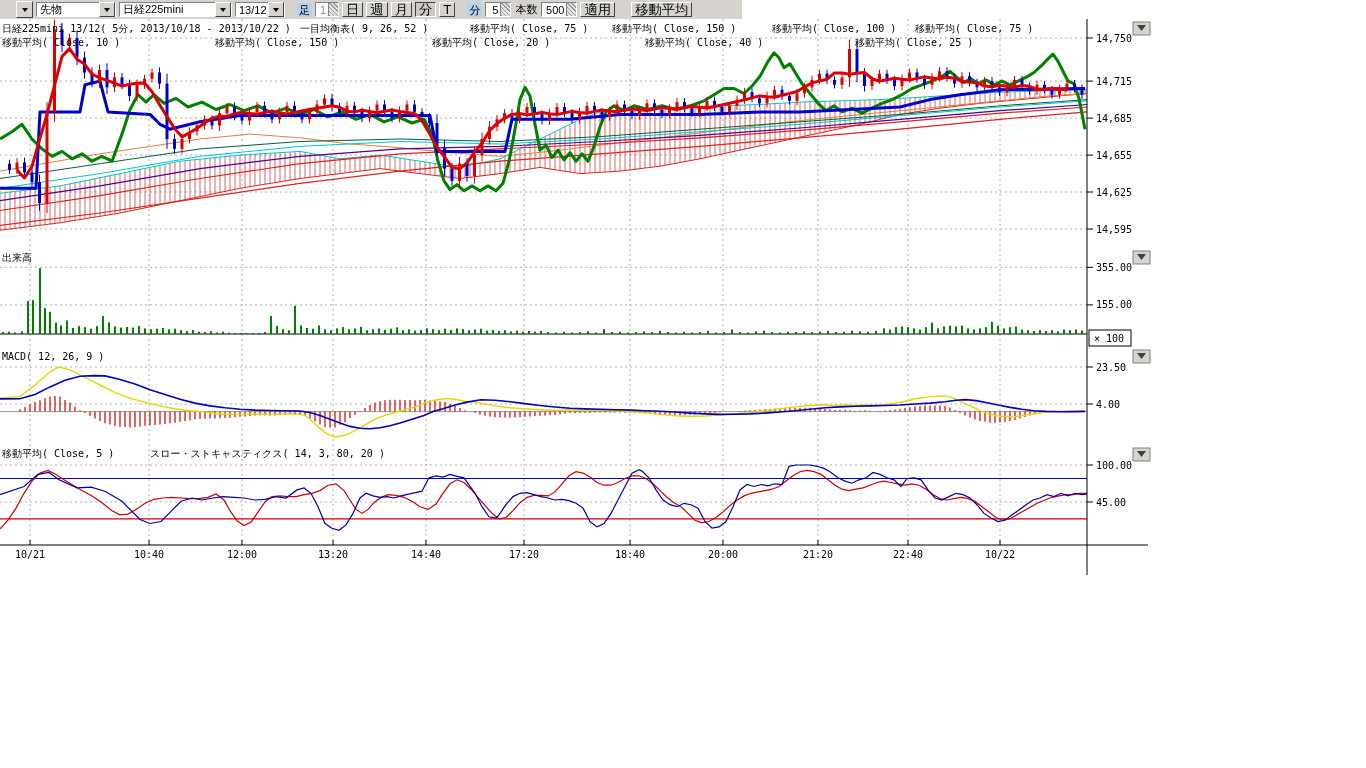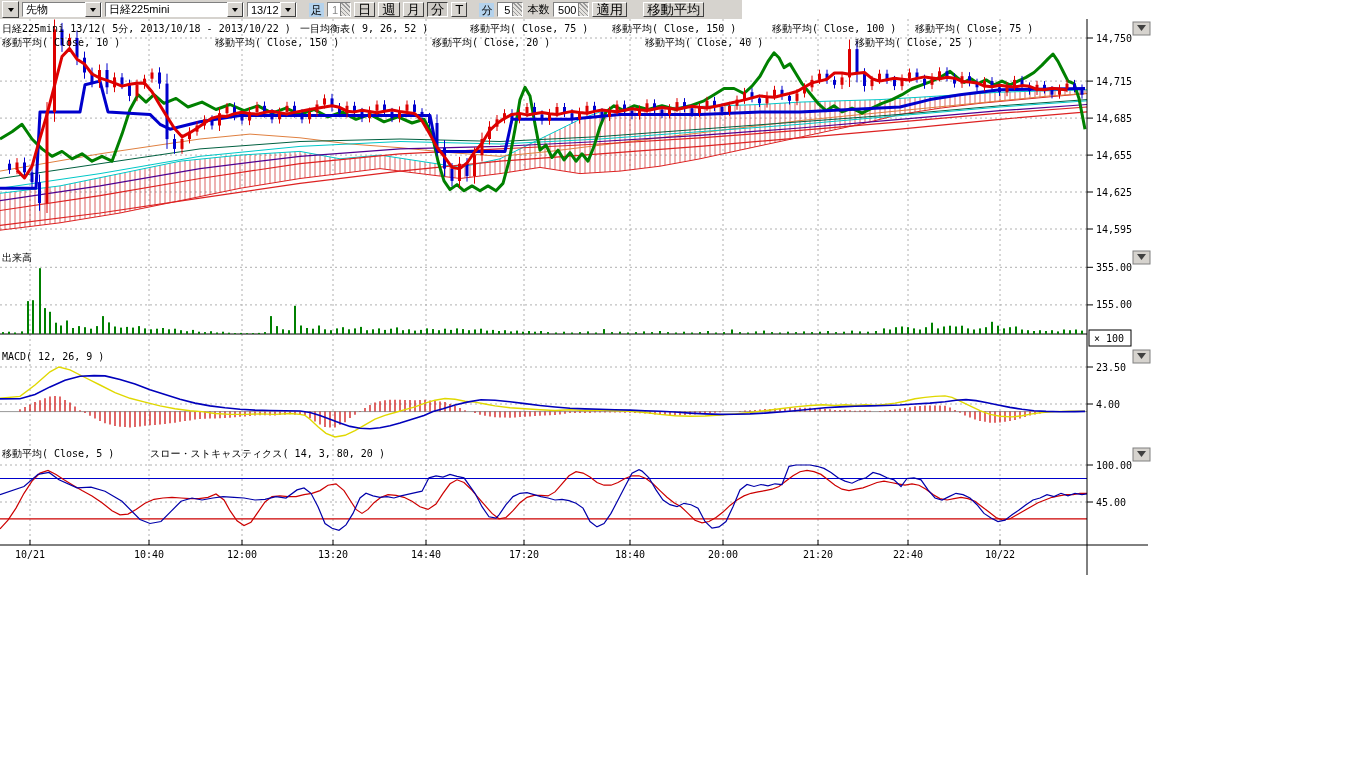--- a/index.html
+++ b/index.html
@@ -1,20 +1,20 @@
 <!DOCTYPE html>
 <html><head>
 <meta charset="utf-8">
 <style>
   html,body{margin:0;padding:0;background:#fff;}
   #screen{position:relative;width:1366px;height:768px;background:#fff;overflow:hidden;
           font-family:"Liberation Sans",sans-serif;}
   
   .toolbar{position:absolute;left:0;top:0;width:742px;height:19px;background:#d6d3ce;
-           display:flex;align-items:center;gap:3px;padding:1px 2px;box-sizing:border-box;
+           display:flex;align-items:center;gap:3px;padding:1px 16px;box-sizing:border-box;
            font-size:11px;color:#000;}
   .tb-dropbtn{width:15px;height:15px;background:#d6d3ce;border:1px solid;
               border-color:#fff #404040 #404040 #fff;display:flex;align-items:center;justify-content:center;}
   .combo{background:#fff;border:1px solid;border-color:#808080 #fff #fff #808080;
          height:15px;display:flex;align-items:center;justify-content:space-between;box-sizing:border-box;}
   .combo .val{padding:0 3px;white-space:nowrap;overflow:hidden;}
   .arrowbtn{width:14px;height:13px;background:#d6d3ce;border:1px solid;flex:0 0 auto;
             border-color:#fff #404040 #404040 #fff;display:flex;align-items:center;justify-content:center;}
   .tri{width:0;height:0;border-left:3px solid transparent;border-right:3px solid transparent;
        border-top:4px solid #000;}
@@ -39,21 +39,21 @@
   <div class="toolbar">
     <div class="tb-dropbtn">
       <span class="tri"></span>
     </div>
     <div class="combo" style="width:80px">
       <span class="val">先物</span>
       <span class="arrowbtn">
           <span class="tri"></span>
         </span>
     </div>
-    <div class="combo" style="width:139px">
+    <div class="combo" style="width:113px">
       <span class="val">日経225mini</span>
       <span class="arrowbtn">
           <span class="tri"></span>
         </span>
     </div>
     <div class="combo" style="width:50px">
       <span class="val">13/12</span>
       <span class="arrowbtn">
           <span class="tri"></span>
         </span>

